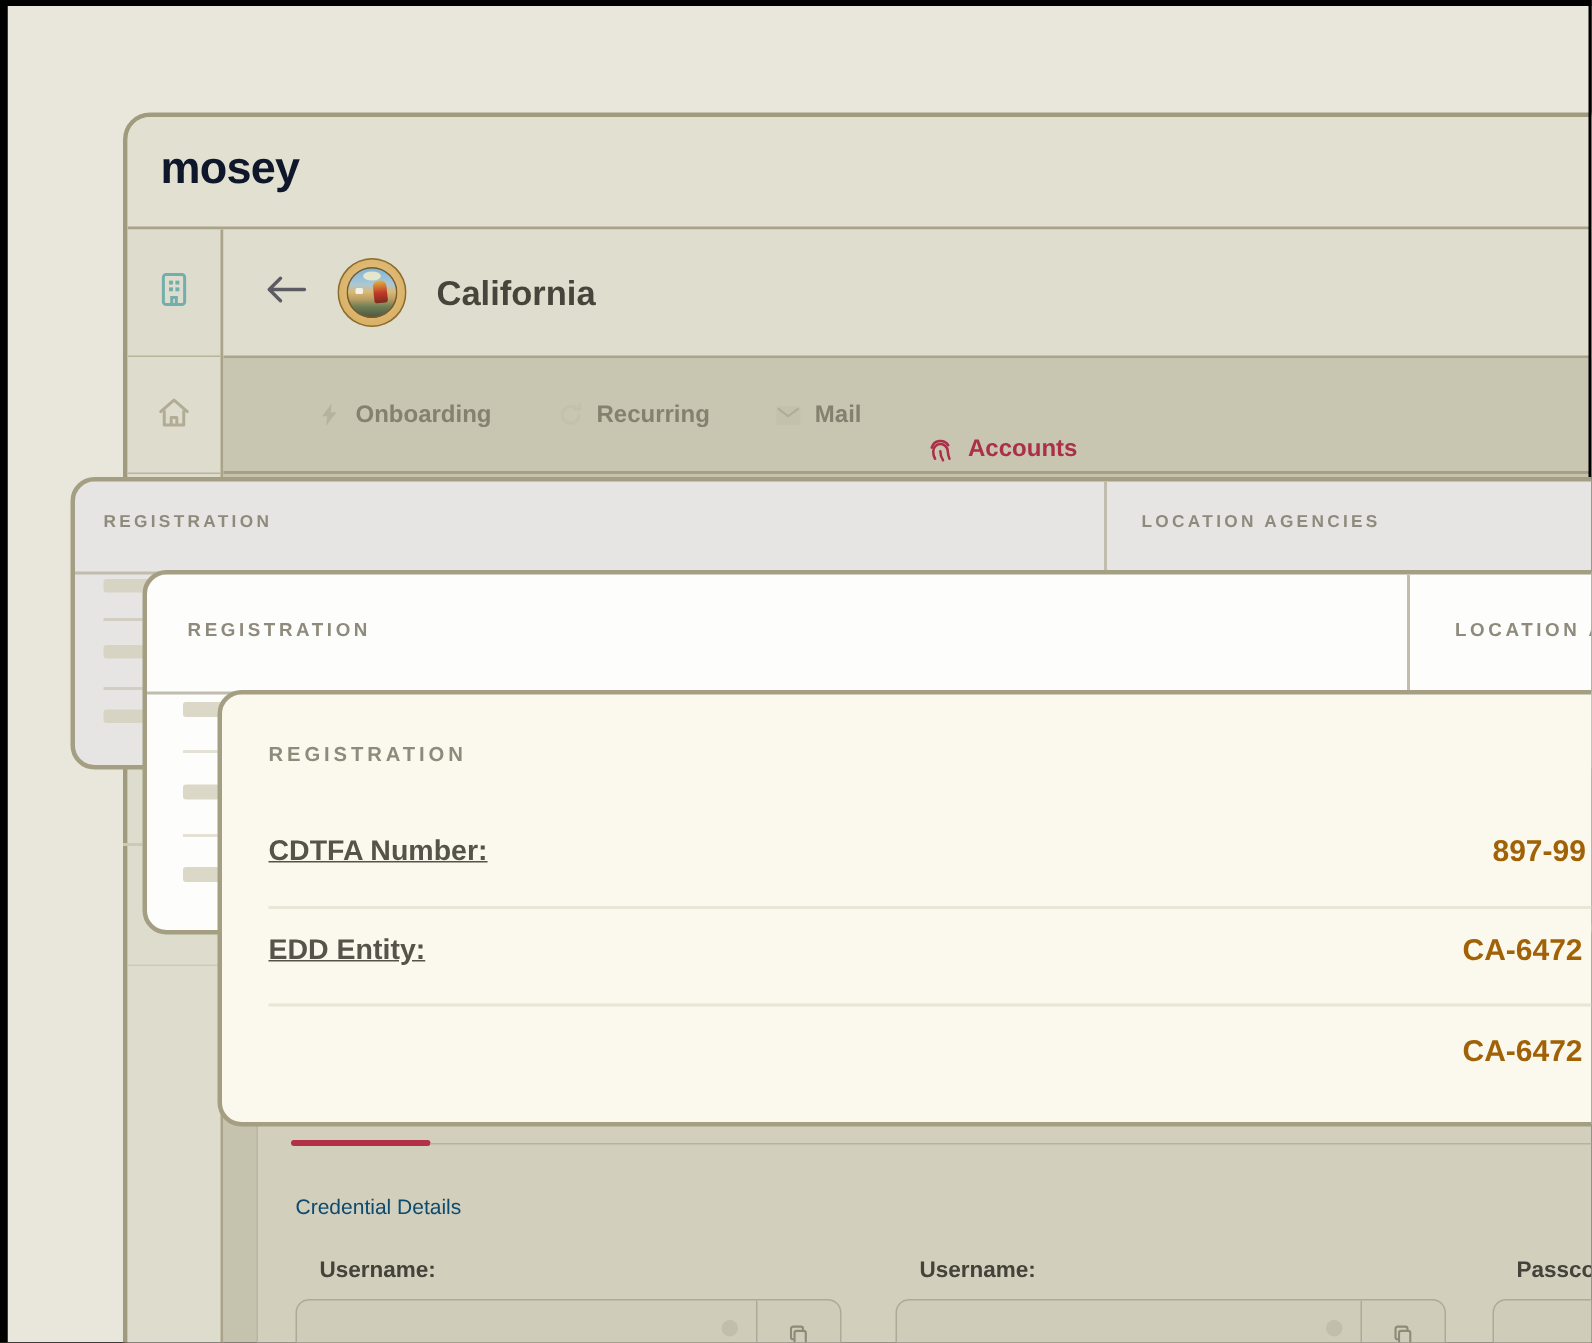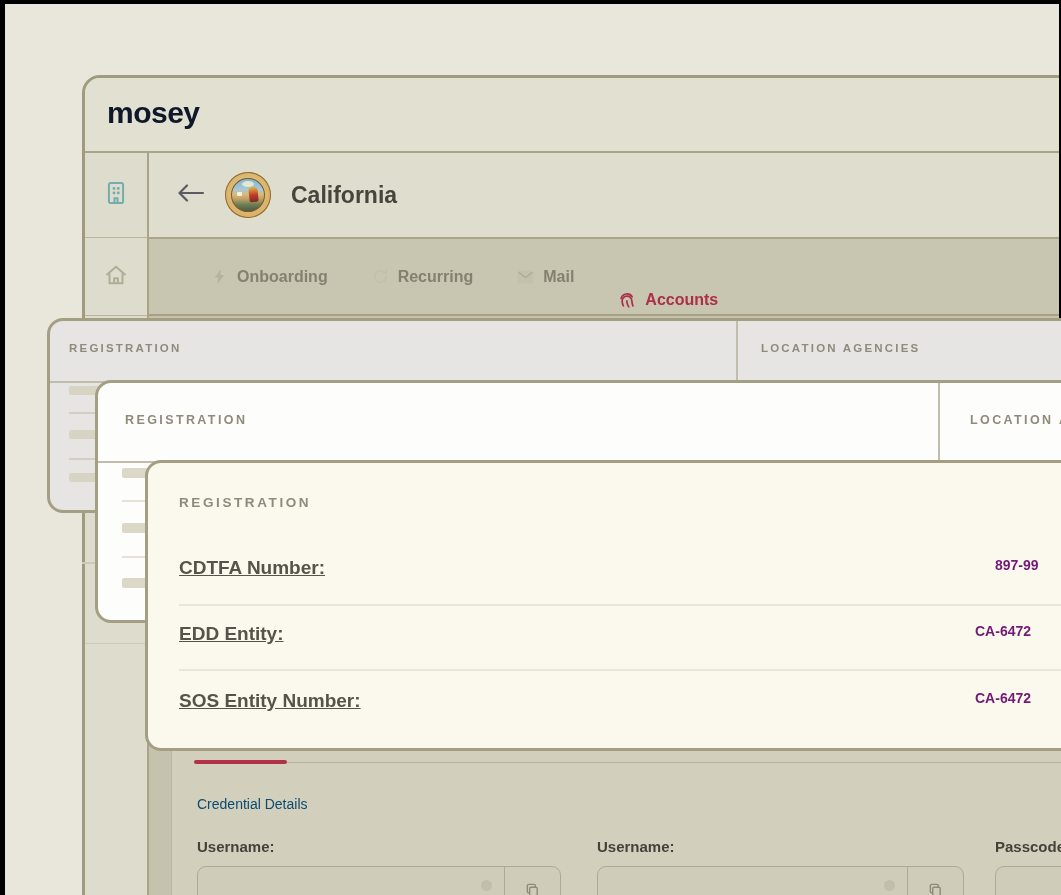--- a/index.html
+++ b/index.html
@@ -45,21 +45,21 @@
   .tab{display:flex;align-items:center;gap:9px;font-size:16px;font-weight:600;color:#84816f;}
   .tab.active{color:#ab2f49;font-weight:700;margin-top:46px;}
   .tab svg{display:block;}
 
   .main{left:64px;top:238px;right:0;bottom:0;background:#c5c2ae;}
   .panel{position:absolute;left:22px;top:300px;width:1200px;height:600px;background:#d2cfbd;
          border:1px solid #bab6a2;border-radius:10px;}
   .red-ind{position:absolute;left:22px;top:143px;width:93px;height:4px;background:#b23146;border-radius:2px;}
   .tab-line{position:absolute;left:115px;top:145px;right:0;height:1px;background:#b7b3a0;}
   .cred-title{position:absolute;left:25px;top:179px;font-size:14px;font-weight:400;color:#0c4a6e;}
-  .f-label{position:absolute;top:221px;font-size:15px;font-weight:700;color:#44423a;white-space:nowrap;}
+  .f-label{position:absolute;top:221px;font-size:15px;font-weight:700;color:#44423a;white-space:nowrap;margin-left:16px;}
   .f-input{position:absolute;top:249px;height:44px;border:1.5px solid #aeaa94;border-radius:9px;
            background:#cfccb9;display:flex;overflow:hidden;}
   .fi-main{flex:1;position:relative;}
   .eye{position:absolute;right:12px;top:13px;width:11px;height:11px;border-radius:50%;background:#c1beab;}
   .fi-copy{width:55px;border-left:1.5px solid #aeaa94;display:flex;align-items:center;justify-content:center;padding-top:2px;}
 
   
   .card{border:3px solid #a49f83;border-radius:16px;overflow:hidden;}
   #card-back{left:47px;top:318px;width:1040px;height:189px;background:#e6e5e4;z-index:2;}
   #card-mid {left:95px;top:380px;width:1000px;height:237px;background:#fdfdfb;z-index:3;}
@@ -68,21 +68,21 @@
   .hdr-border-b{position:absolute;left:0;right:0;background:#c0bcae;height:1.5px;}
   .vdiv{position:absolute;top:0;width:1.5px;background:#c0bcae;}
   .skel-bar{position:absolute;border-radius:2px;}
   .skel-line{position:absolute;height:1.5px;}
   #card-back .skel-bar{left:19px;width:70px;height:9px;background:#d7d4c4;}
   #card-back .skel-line{left:19px;width:120px;background:#d2cfc2;}
   #card-mid .skel-bar{left:24px;width:70px;height:10px;background:#dcd8c8;}
   #card-mid .skel-line{left:24px;width:120px;background:#e5e2d5;}
 
   .row-label{position:absolute;left:31px;font-size:19px;font-weight:700;color:#56544a;white-space:nowrap;text-decoration:underline;}
-  .row-value{position:absolute;font-size:14px;font-weight:700;color:#701a75;white-space:nowrap;}
+  .row-value{position:absolute;font-size:20px;font-weight:700;color:#a16207;white-space:nowrap;}
   .row-sep{position:absolute;left:31px;right:0;height:2px;background:#e9e6d8;}
 
   .win-border-line{left:82px;top:562px;width:13px;height:1.5px;background:#cdc9b6;z-index:2;}
 </style>
 </head>
 <body>
 
 <div id="stage">
 
   <div class="abs bg-outer"></div>
@@ -244,20 +244,19 @@
     <div class="abs caps" style="left:31px;top:32px;font-size:13.5px;letter-spacing:2.6px;">REGISTRATION</div>
 
     <div class="row-label" style="top:94px;">CDTFA Number:</div>
     <div class="row-value" style="left:847px;top:94px;">897-99</div>
     <div class="row-sep" style="top:141px;"></div>
 
     <div class="row-label" style="top:160px;">EDD Entity:</div>
     <div class="row-value" style="left:827px;top:160px;">CA-6472</div>
     <div class="row-sep" style="top:206px;"></div>
 
-    <div class="row-label" style="top:227px;">SOS Entity Number:</div>
     <div class="row-value" style="left:827px;top:227px;">CA-6472</div>
   </div>
 
   <div class="abs frame-top"></div>
   <div class="abs frame-left"></div>
   <div class="abs frame-right"></div>
 </div>
 
 </body></html>

